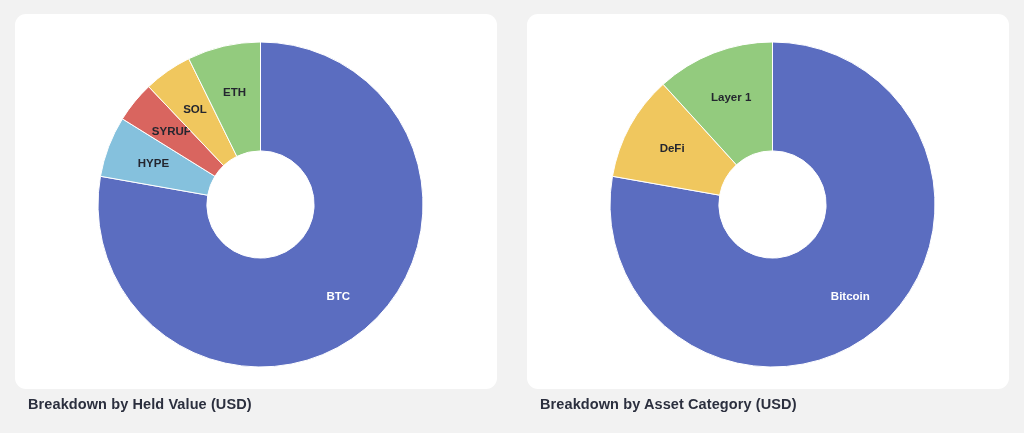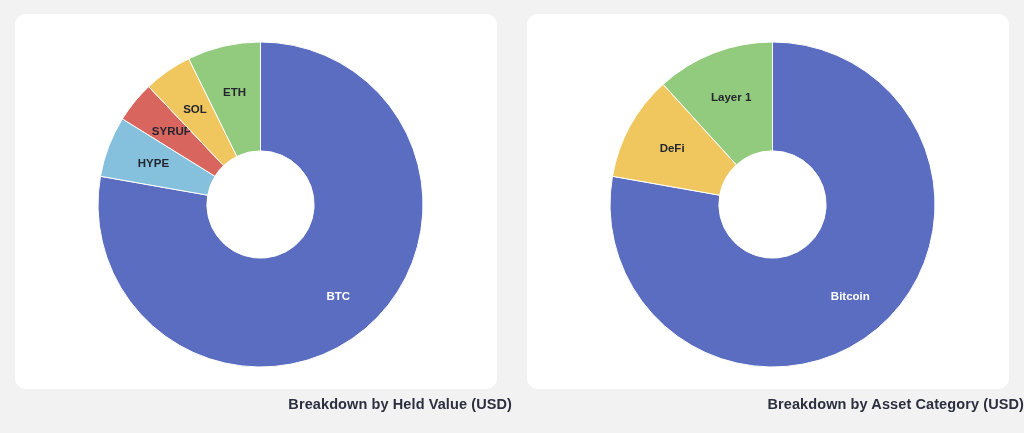--- a/index.html
+++ b/index.html
@@ -45,26 +45,27 @@
     left: 0;
     top: 0;
     width: 482px;
     height: 375px;
   }
   .chart-caption {
     position: absolute;
     left: 0;
     top: 396px;
     width: 512px;
-    text-align: right;
+    text-align: left;
     font-size: 14.5px;
     font-weight: bold;
     color: #2b2f3e;
     letter-spacing: 0.1px;
     font-family: "Liberation Sans", sans-serif;
+    padding-left: 28px;
   }
   svg {
     display: block;
   }
   .slice-label {
     font-family: "Liberation Sans", sans-serif;
     font-size: 11.5px;
     font-weight: bold;
     text-anchor: middle;
     dominant-baseline: middle;

